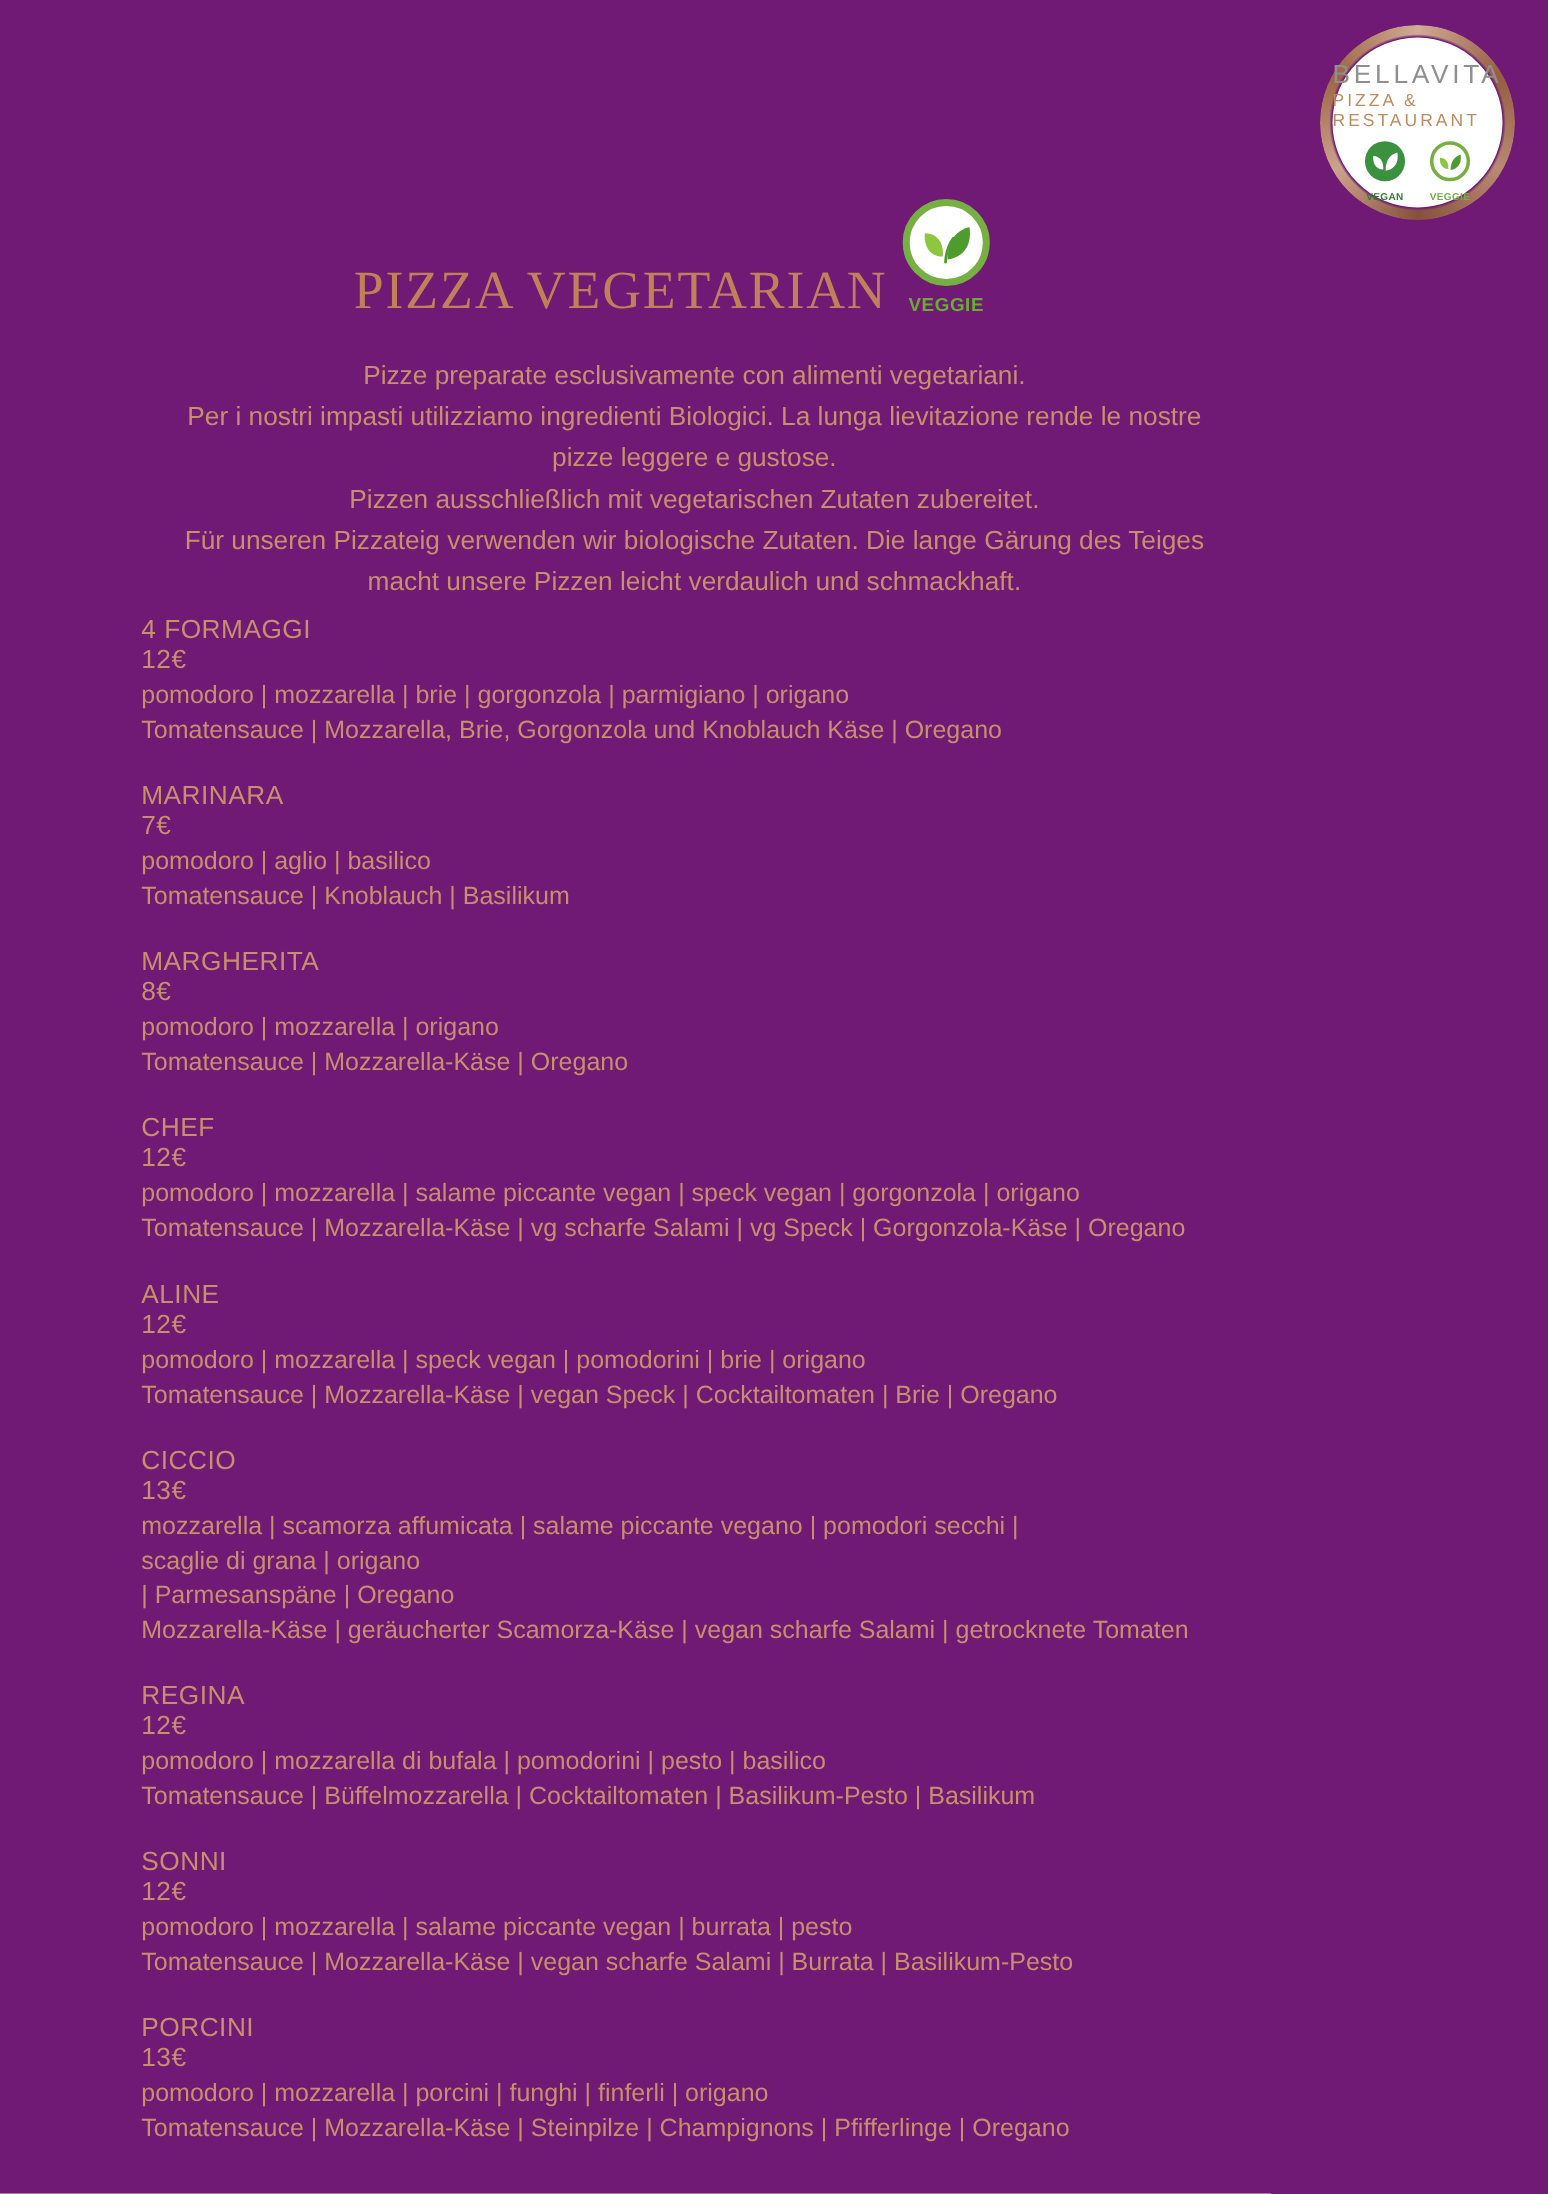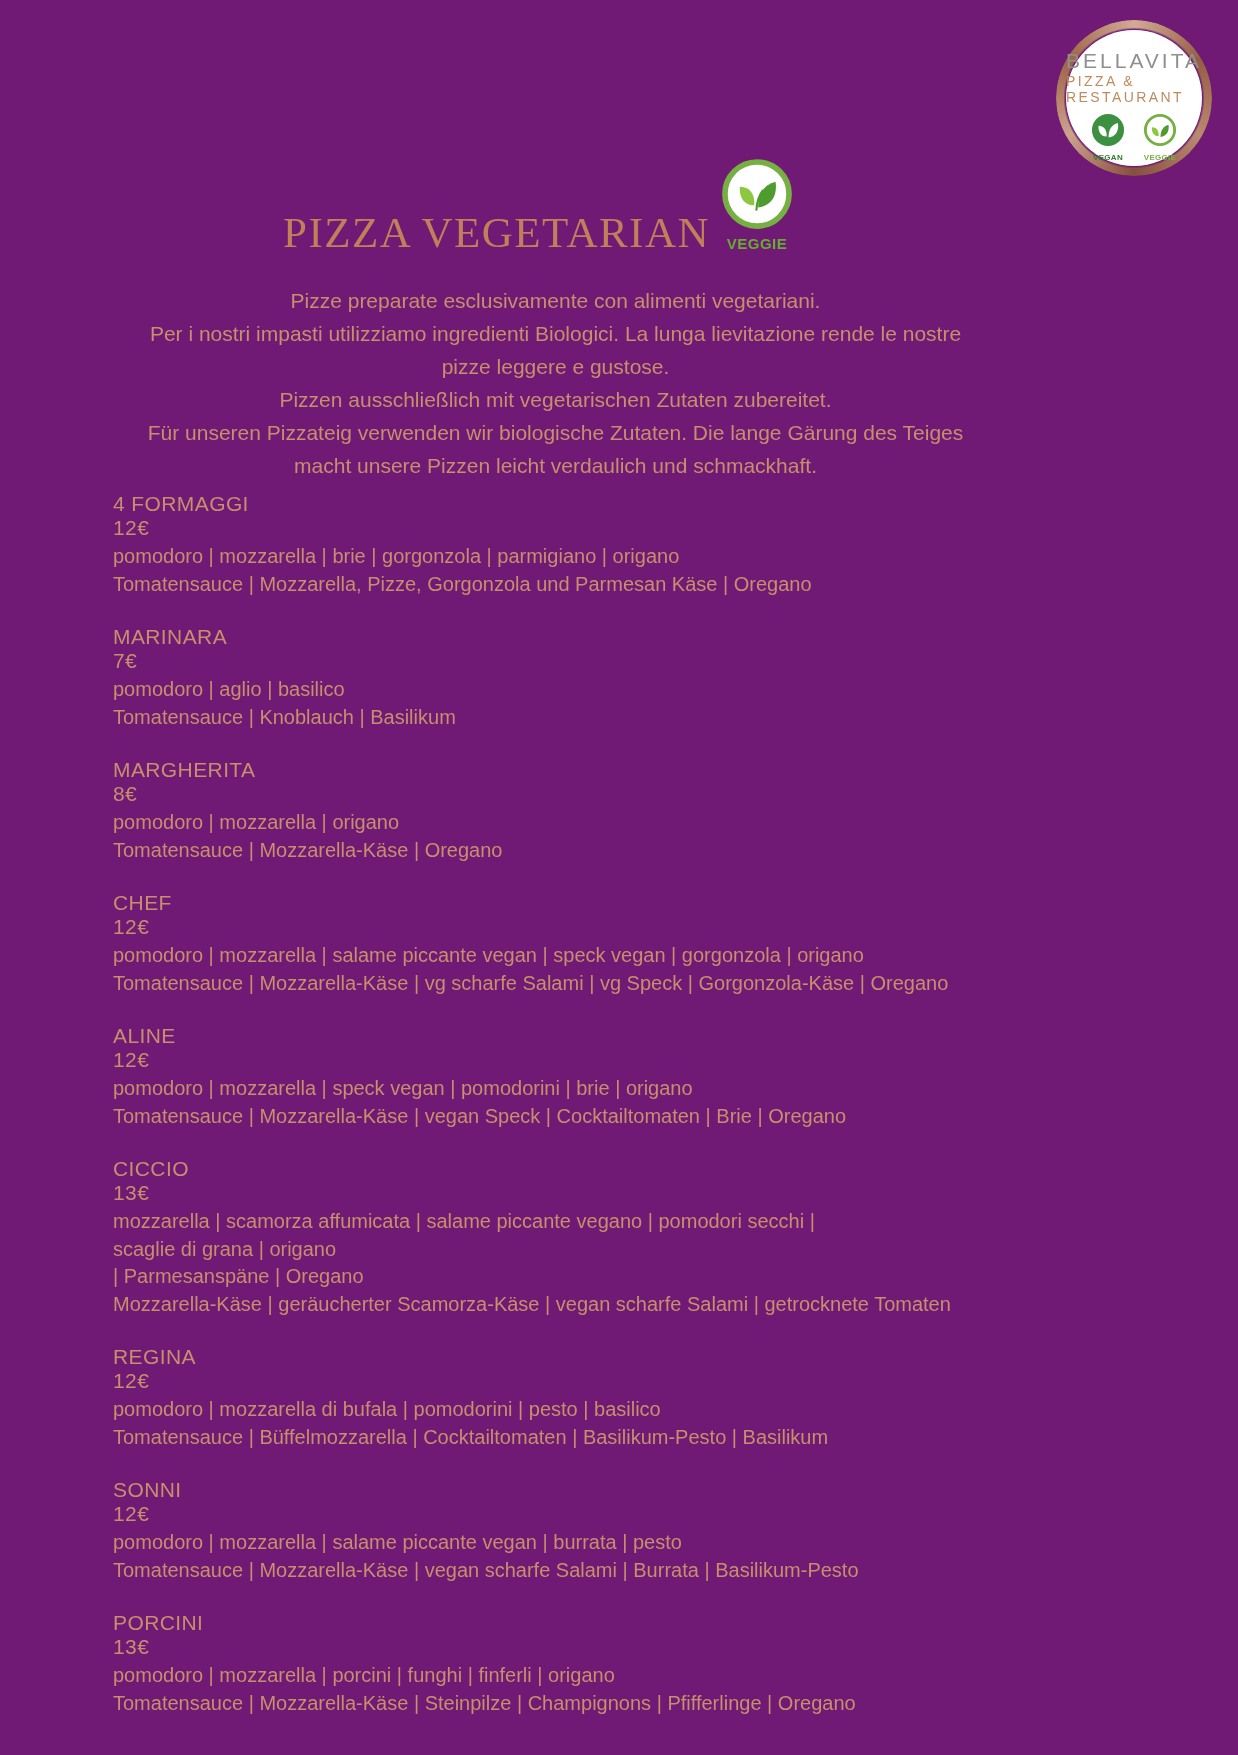--- a/index.html
+++ b/index.html
@@ -109,21 +109,21 @@
       <div class="intro-line">macht unsere Pizzen leicht verdaulich und schmackhaft.</div>
     </div>
 
   <div class="menu">
       <div class="menu-item">
         <div class="item-head">
           <span class="item-name">4 FORMAGGI</span>
           <span class="item-price">12€</span>
         </div>
         <div class="item-desc">pomodoro | mozzarella | brie | gorgonzola | parmigiano | origano</div>
-        <div class="item-desc">Tomatensauce | Mozzarella, Pizze, Gorgonzola und Parmesan Käse | Oregano</div>
+        <div class="item-desc">Tomatensauce | Mozzarella, Brie, Gorgonzola und Knoblauch Käse | Oregano</div>
       </div>
       <div class="menu-item">
         <div class="item-head">
           <span class="item-name">MARINARA</span>
           <span class="item-price">7€</span>
         </div>
         <div class="item-desc">pomodoro | aglio | basilico</div>
         <div class="item-desc">Tomatensauce | Knoblauch | Basilikum</div>
       </div>
       <div class="menu-item">

